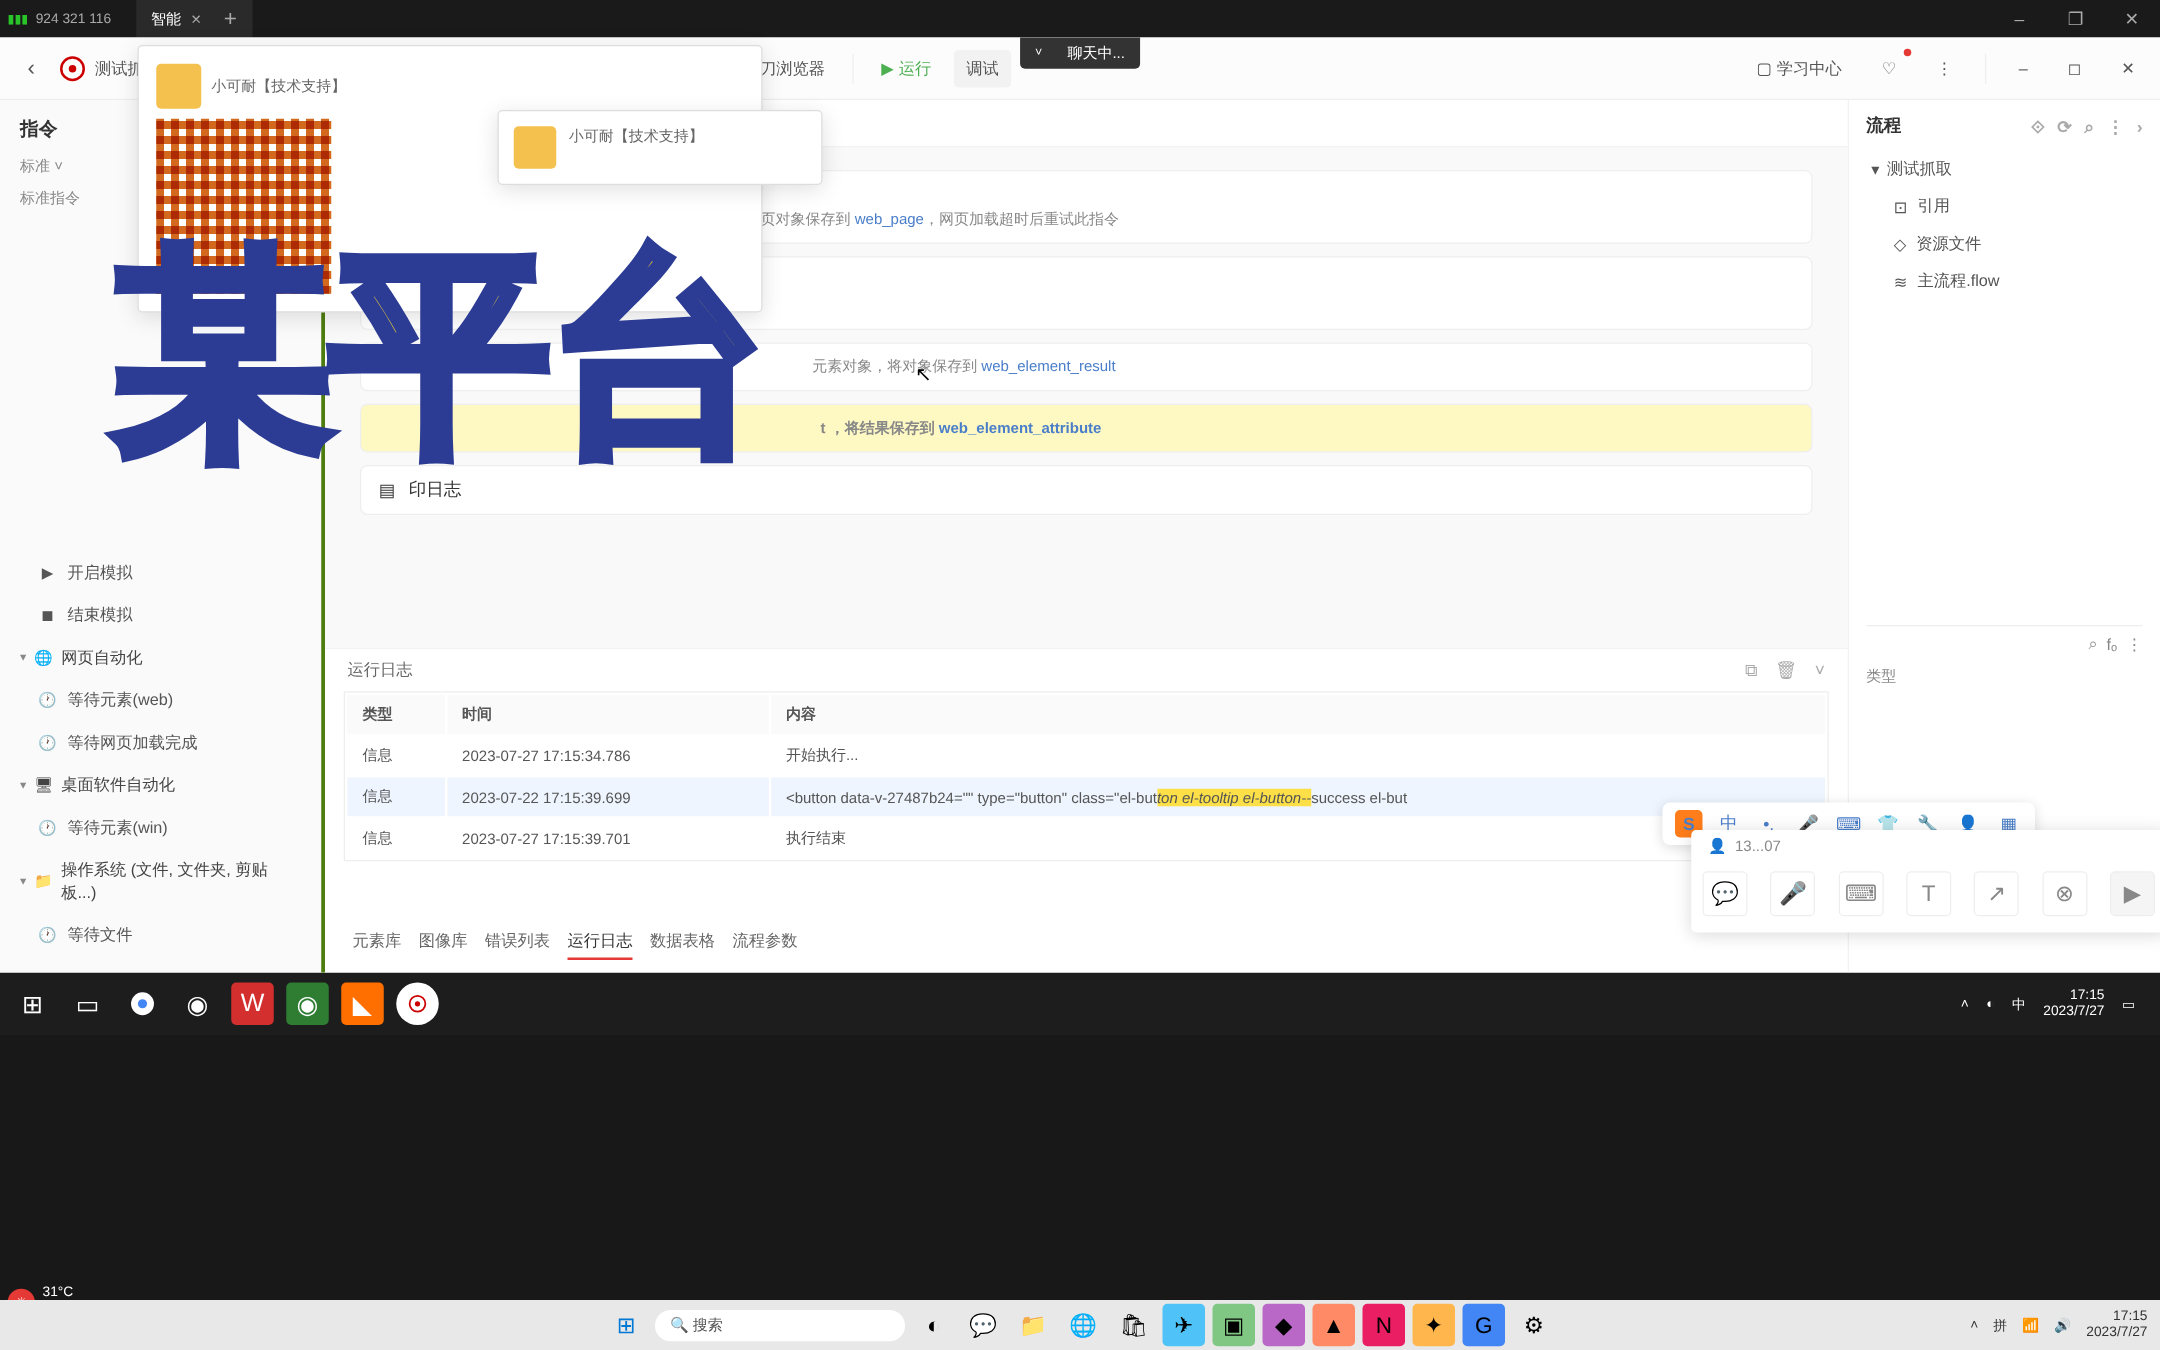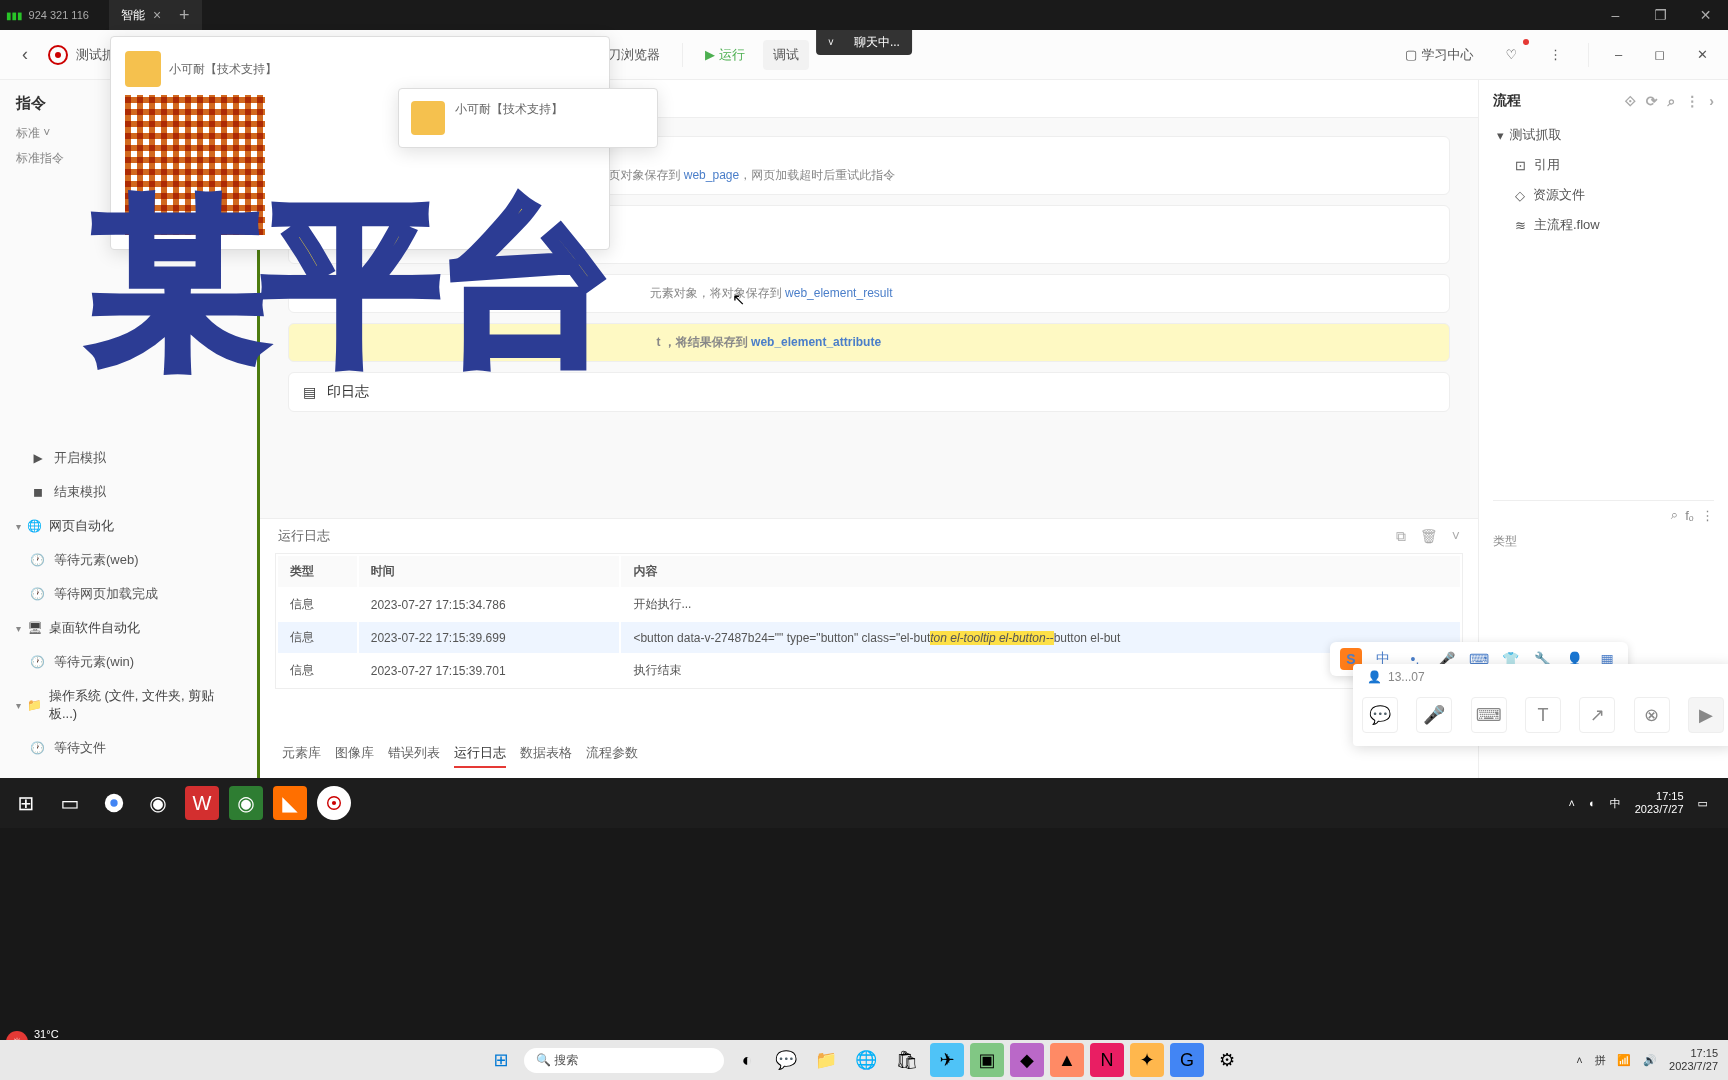--- a/index.html
+++ b/index.html
@@ -307,21 +307,21 @@
             </thead>
           <tbody>
             <tr>
                 <td>信息</td>
                 <td>2023-07-27 17:15:34.786</td>
                 <td>开始执行...</td>
               </tr>
             <tr class="sel">
                 <td>信息</td>
                 <td>2023-07-22 17:15:39.699</td>
-                <td><span>&lt;button data-v-27487b24="" type="button" class="el-but</span><span class="highlight">ton el-tooltip el-button--</span><span>button el-but</span></td>
+                <td><span>&lt;button data-v-27487b24="" type="button" class="el-but</span><span class="highlight">ton el-tooltip el-button--</span><span>success el-but</span></td>
               </tr>
             <tr>
                 <td>信息</td>
                 <td>2023-07-27 17:15:39.701</td>
                 <td>执行结束</td>
               </tr>
           </tbody>
         </table>
         <div style="flex:1"></div>
         <div class="bottom-tabs">

